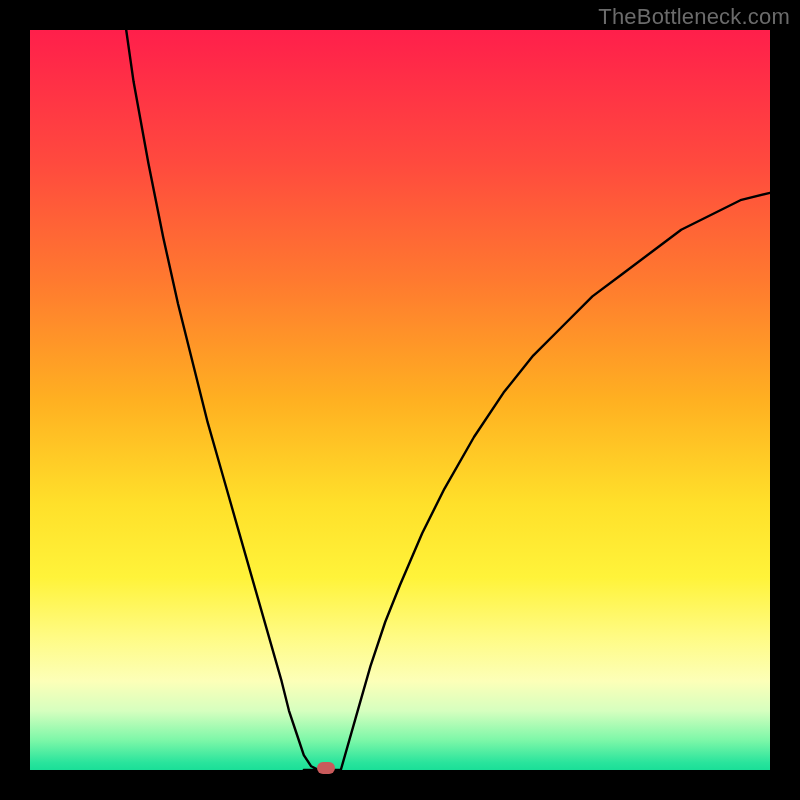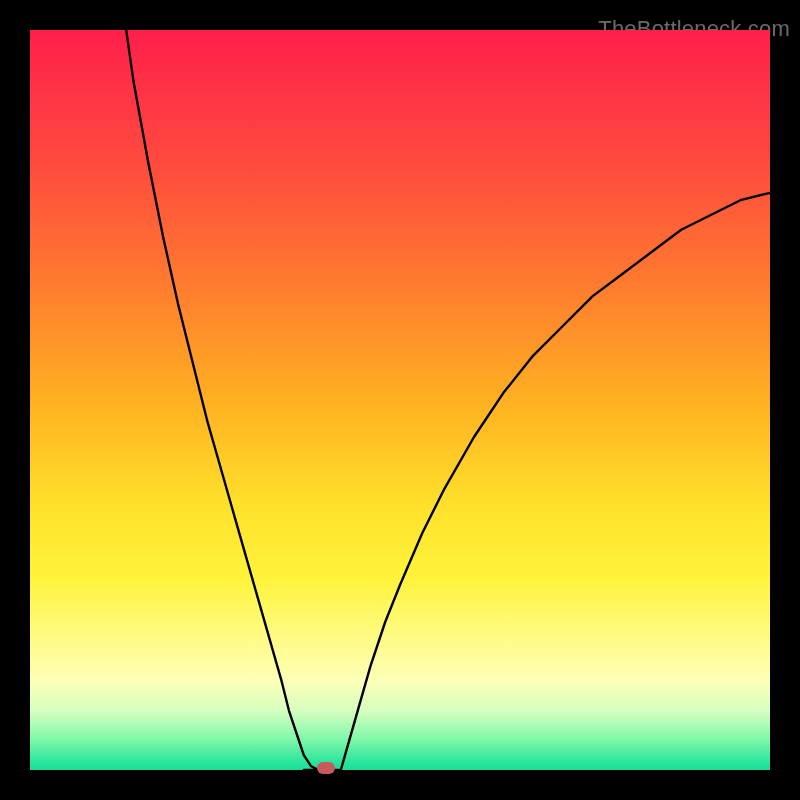--- a/index.html
+++ b/index.html
@@ -36,21 +36,21 @@
       #fffb84 82%,
       #fcffb8 88%,
       #d6ffbf 92%,
       #7cf7a8 96%,
       #29e49c 99%,
       #1adf98 100%
     );
   }
   .watermark {
     position: absolute;
-    top: 16px;
+    top: 4px;
     right: 10px;
     color: #6b6b6b;
     font-size: 22px;
     font-weight: 500;
     letter-spacing: 0.2px;
     user-select: none;
   }
   svg.curve {
     position: absolute;
     left: 0;

